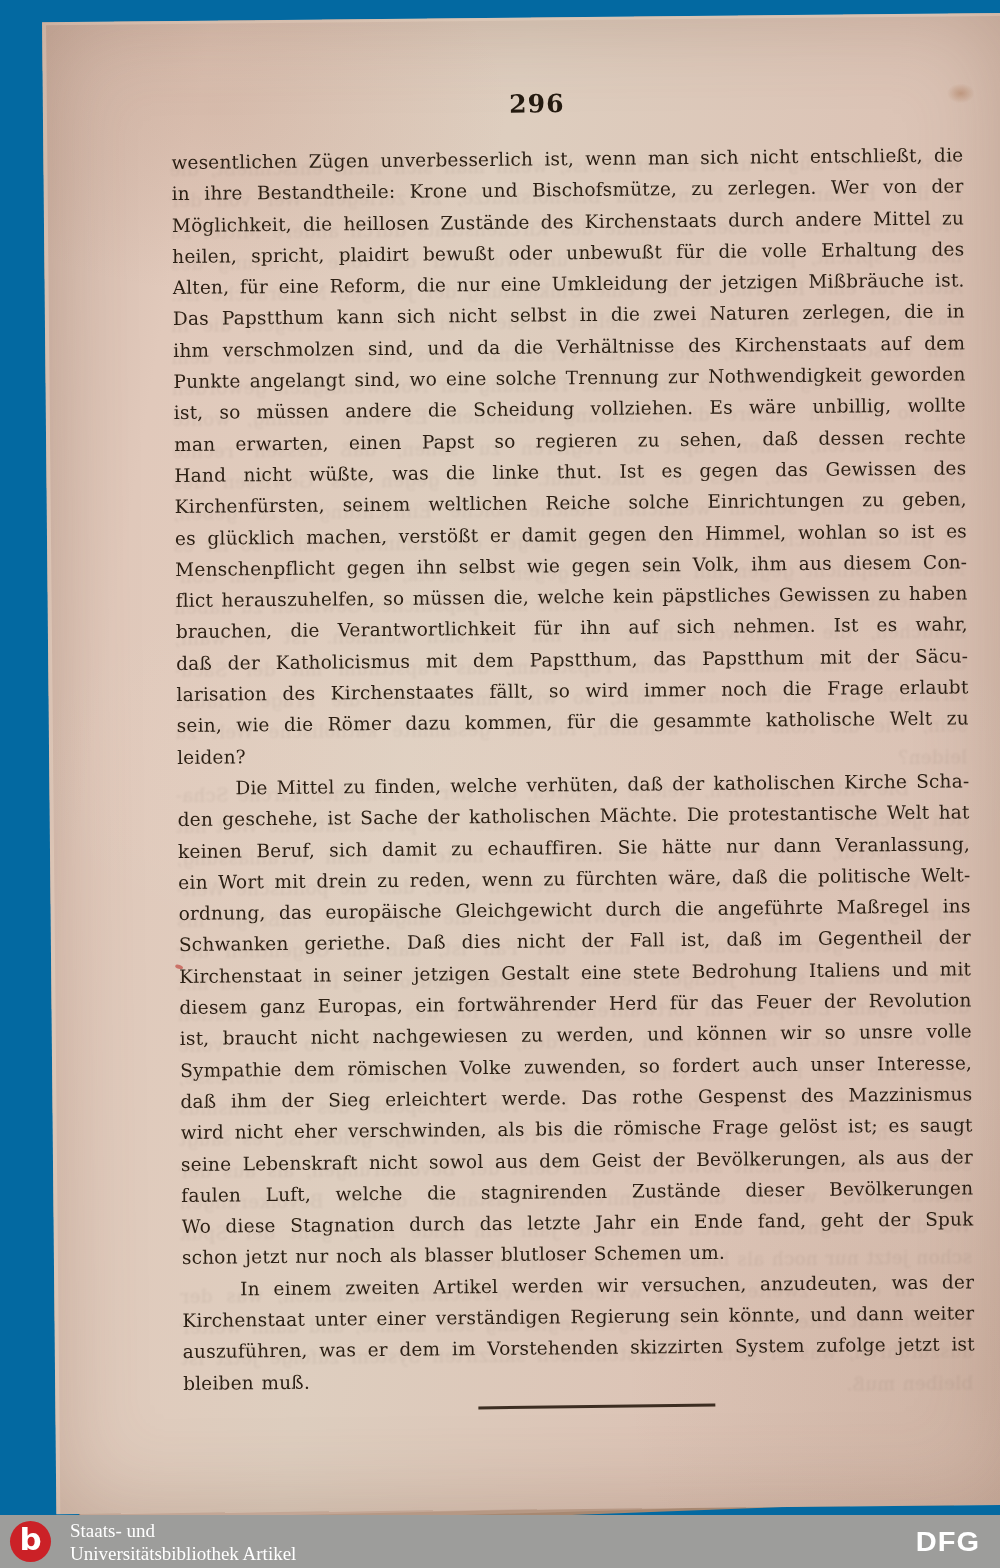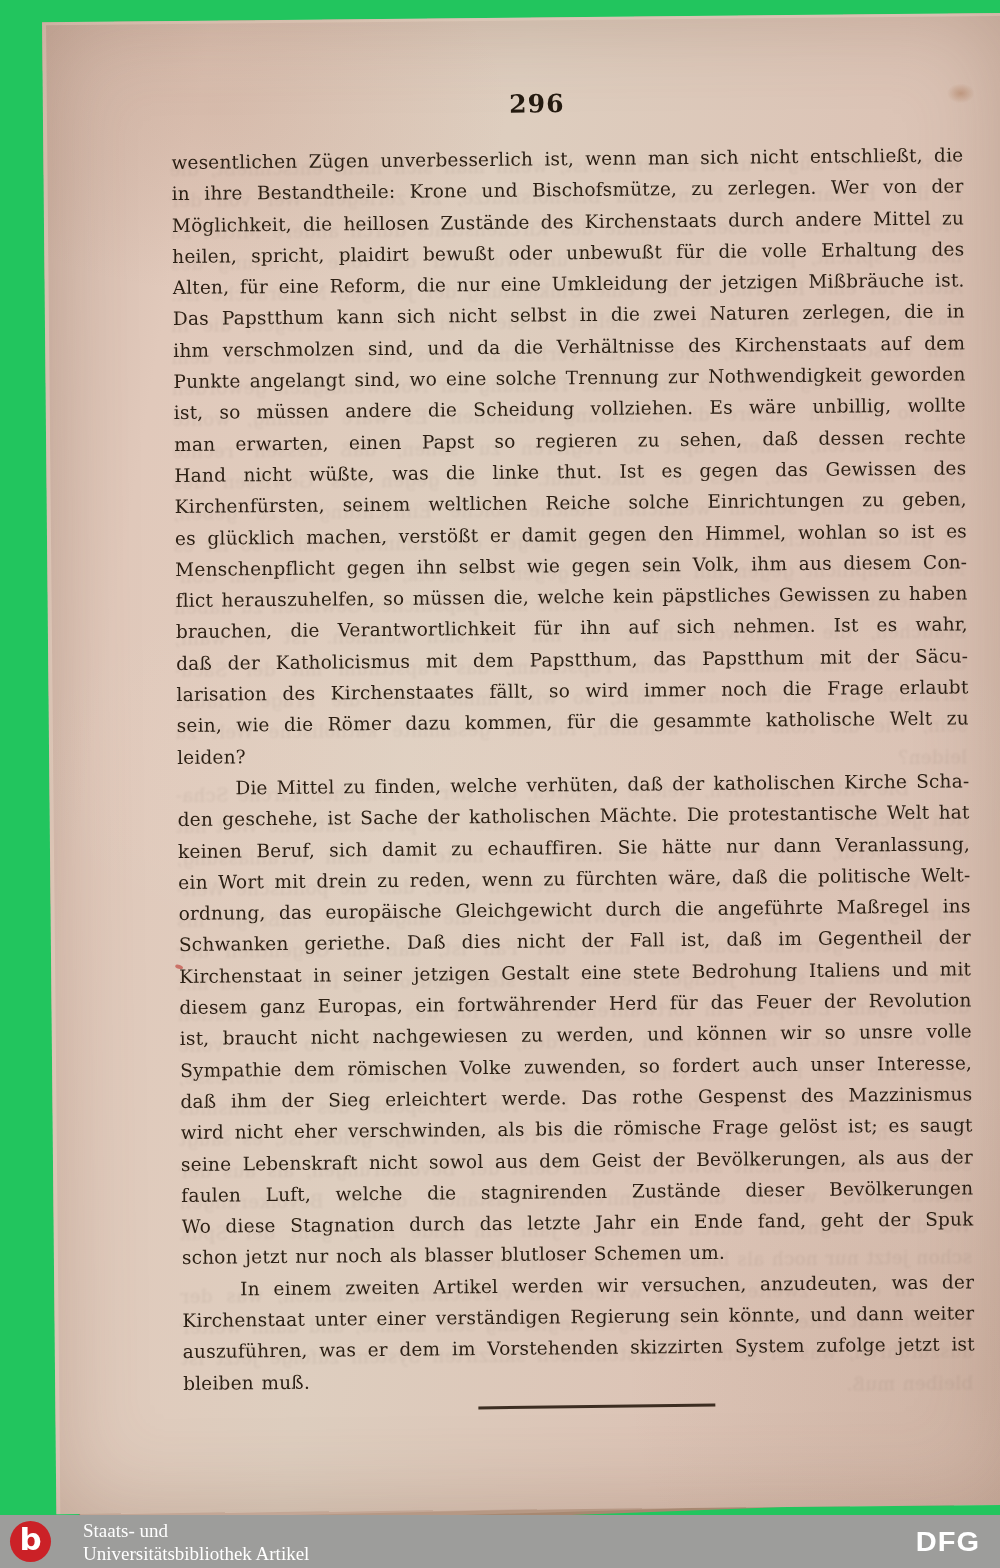--- a/index.html
+++ b/index.html
@@ -2,21 +2,21 @@
 <html><head>
 <meta charset="utf-8">
 <style>
   html,body{margin:0;padding:0;}
   body{
     width:1000px;height:1568px;position:relative;overflow:hidden;
     background:#1c1613;
     font-family:"DejaVu Serif", serif;
   }
   
-  .scan-area{position:absolute;inset:0 0 53px 0;background:#22c55e;overflow:hidden;}
+  .scan-area{position:absolute;inset:0 0 53px 0;background:#0369a1;overflow:hidden;}
   .stack{position:absolute;top:14px;left:44px;width:952px;height:1484px;transform-origin:top right;
          border-left:1px solid rgba(95,62,45,.45);}
   .stack.s1{background:#cdb3a4;transform:rotate(-0.95deg);}
   .stack.s2{background:#c3a695;transform:rotate(-1.35deg);}
   .stack.s3{background:#b69884;transform:rotate(-1.75deg);}
   .stack.s4{background:#a78871;transform:rotate(-2.15deg);}
   .page{
     position:absolute;left:42px;top:13px;width:958px;height:1492px;
     transform:rotate(-0.55deg);transform-origin:top right;
     background:linear-gradient(100deg,#d2b8aa 0%,#e1c9bb 14%,#decebf 40%,#dcc4b6 70%,#d7beb0 100%);
@@ -64,21 +64,21 @@
   }
   .logo-circle{
     width:41px;height:41px;border-radius:50%;background:#cb2127;margin-left:10px;
     display:flex;align-items:center;justify-content:center;flex:0 0 auto;
   }
   .logo-b{
     color:#fff;font-family:"DejaVu Sans",sans-serif;font-weight:bold;
     font-size:31px;line-height:1;padding-bottom:4px;
   }
   .library-name{
-    margin-left:32px;color:#fff;font-family:"Liberation Serif",serif;
+    margin-left:19px;color:#fff;font-family:"Liberation Serif",serif;
     font-size:19px;line-height:23px;
   }
   .dfg{
     margin-left:auto;margin-right:20px;color:#fff;
     font-family:"Liberation Sans",sans-serif;font-weight:bold;
     font-size:29px;letter-spacing:1px;transform:scaleY(.95);
   }
 </style>
 </head>
 <body>

